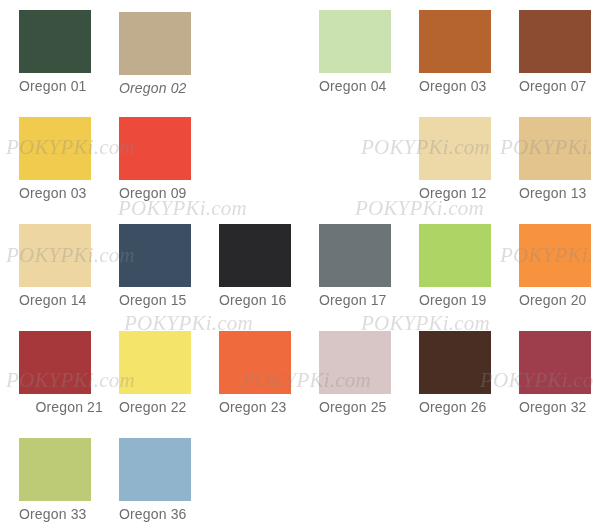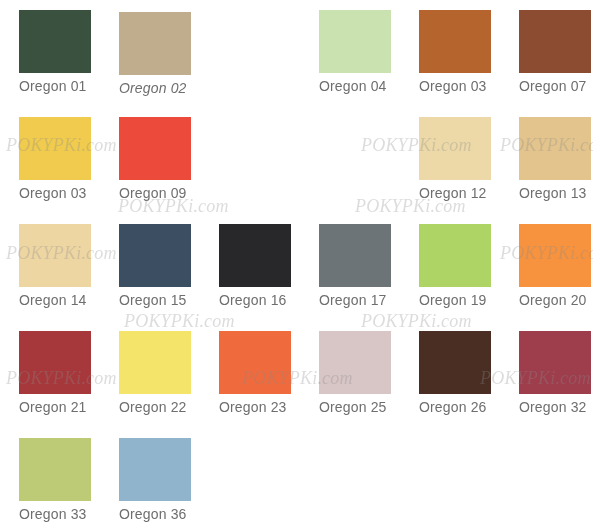--- a/index.html
+++ b/index.html
@@ -23,21 +23,21 @@
     top: 0;
     width: 593px;
     height: 529px;
     pointer-events: none;
     z-index: 5;
   }
   .watermark {
     position: absolute;
     font-family: "Liberation Serif", serif;
     font-style: italic;
-    font-size: 18px;
+    font-size: 21px;
     letter-spacing: 0.2px;
     color: rgba(140, 140, 140, 0.30);
     white-space: nowrap;
     user-select: none;
   }
 
   
   #palette-grid {
     position: absolute;
     left: 0;
@@ -176,21 +176,21 @@
         <div class="swatch-chip" title="Oregon 19" style="background: rgb(174, 212, 101);"></div>
       </div>
       <div class="swatch-label">Oregon 19</div>
     </div>
     <div class="swatch-cell" style="left: 510px; top: 224px;">
       <div class="swatch-chip-wrap">
         <div class="swatch-chip" title="Oregon 20" style="background: rgb(247, 147, 62);"></div>
       </div>
       <div class="swatch-label">Oregon 20</div>
     </div>
-    <div class="swatch-cell" style="left: 10px; top: 331px;">
+    <div class="swatch-cell" style="left: 10px; top: 331px; text-align: right;">
       <div class="swatch-chip-wrap">
         <div class="swatch-chip" title="Oregon 21" style="background: rgb(166, 56, 60);"></div>
       </div>
       <div class="swatch-label">Oregon 21</div>
     </div>
     <div class="swatch-cell" style="left: 110px; top: 331px;">
       <div class="swatch-chip-wrap">
         <div class="swatch-chip" title="Oregon 22" style="background: rgb(244, 228, 106);"></div>
       </div>
       <div class="swatch-label">Oregon 22</div>

